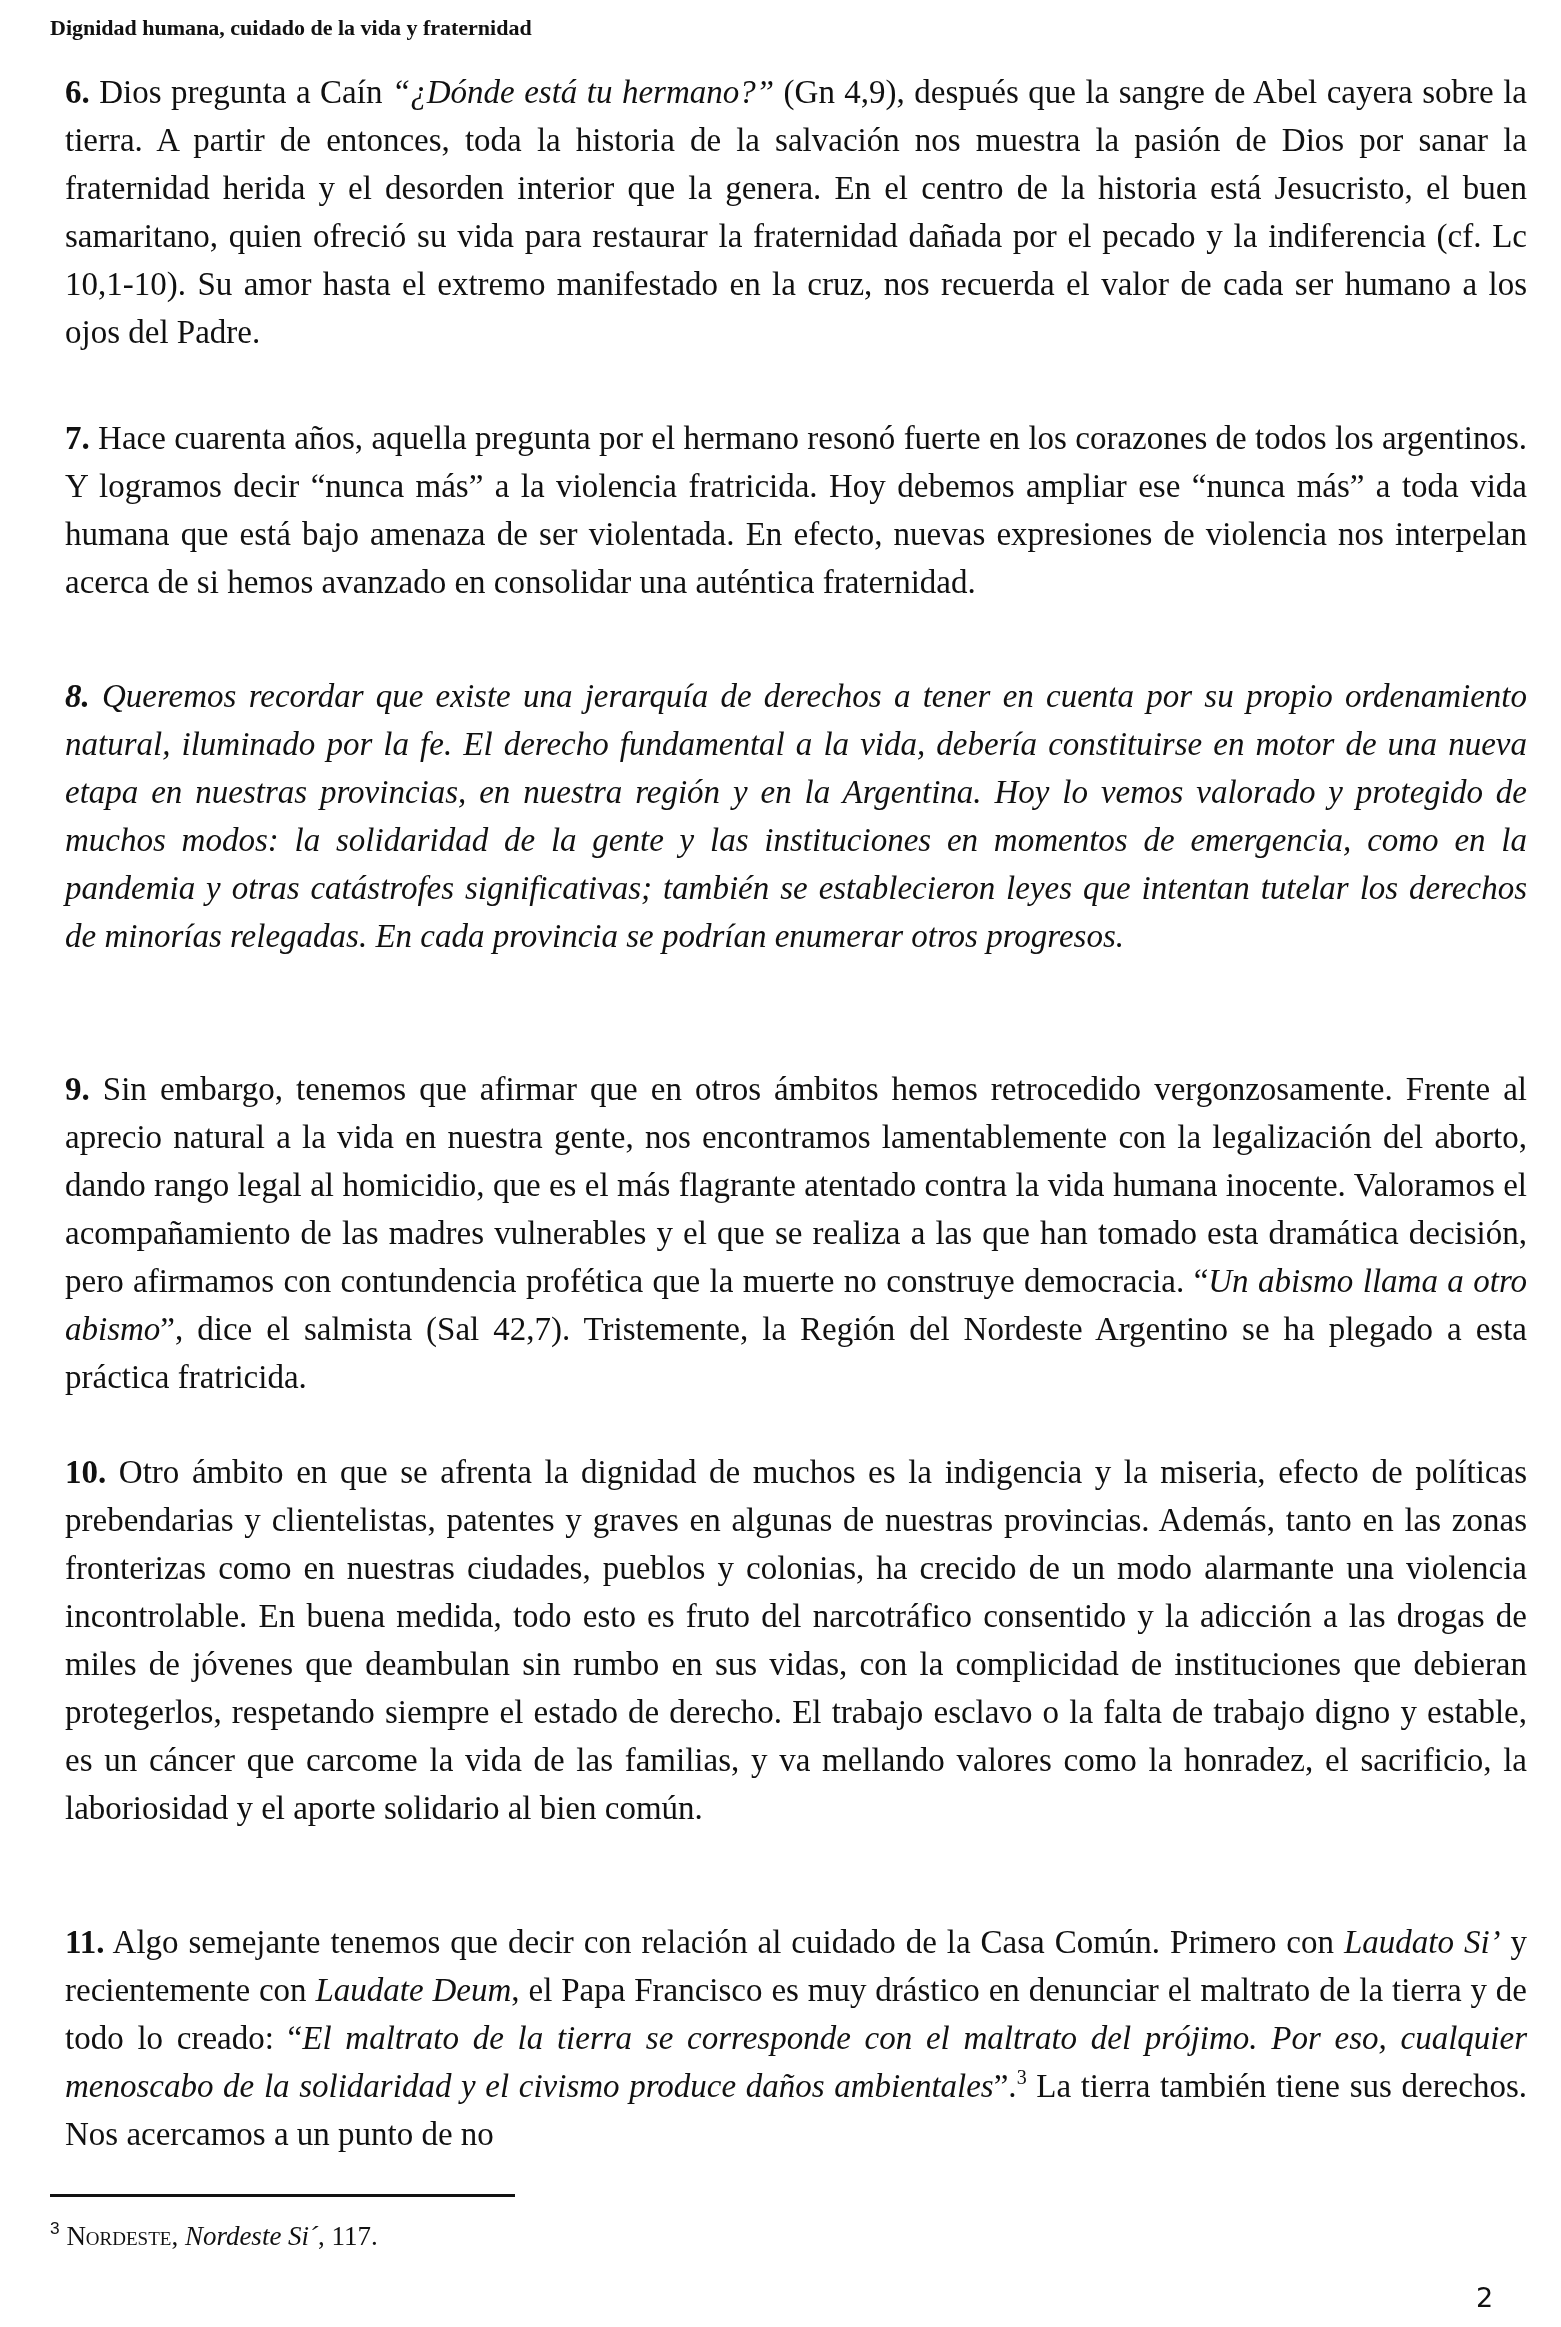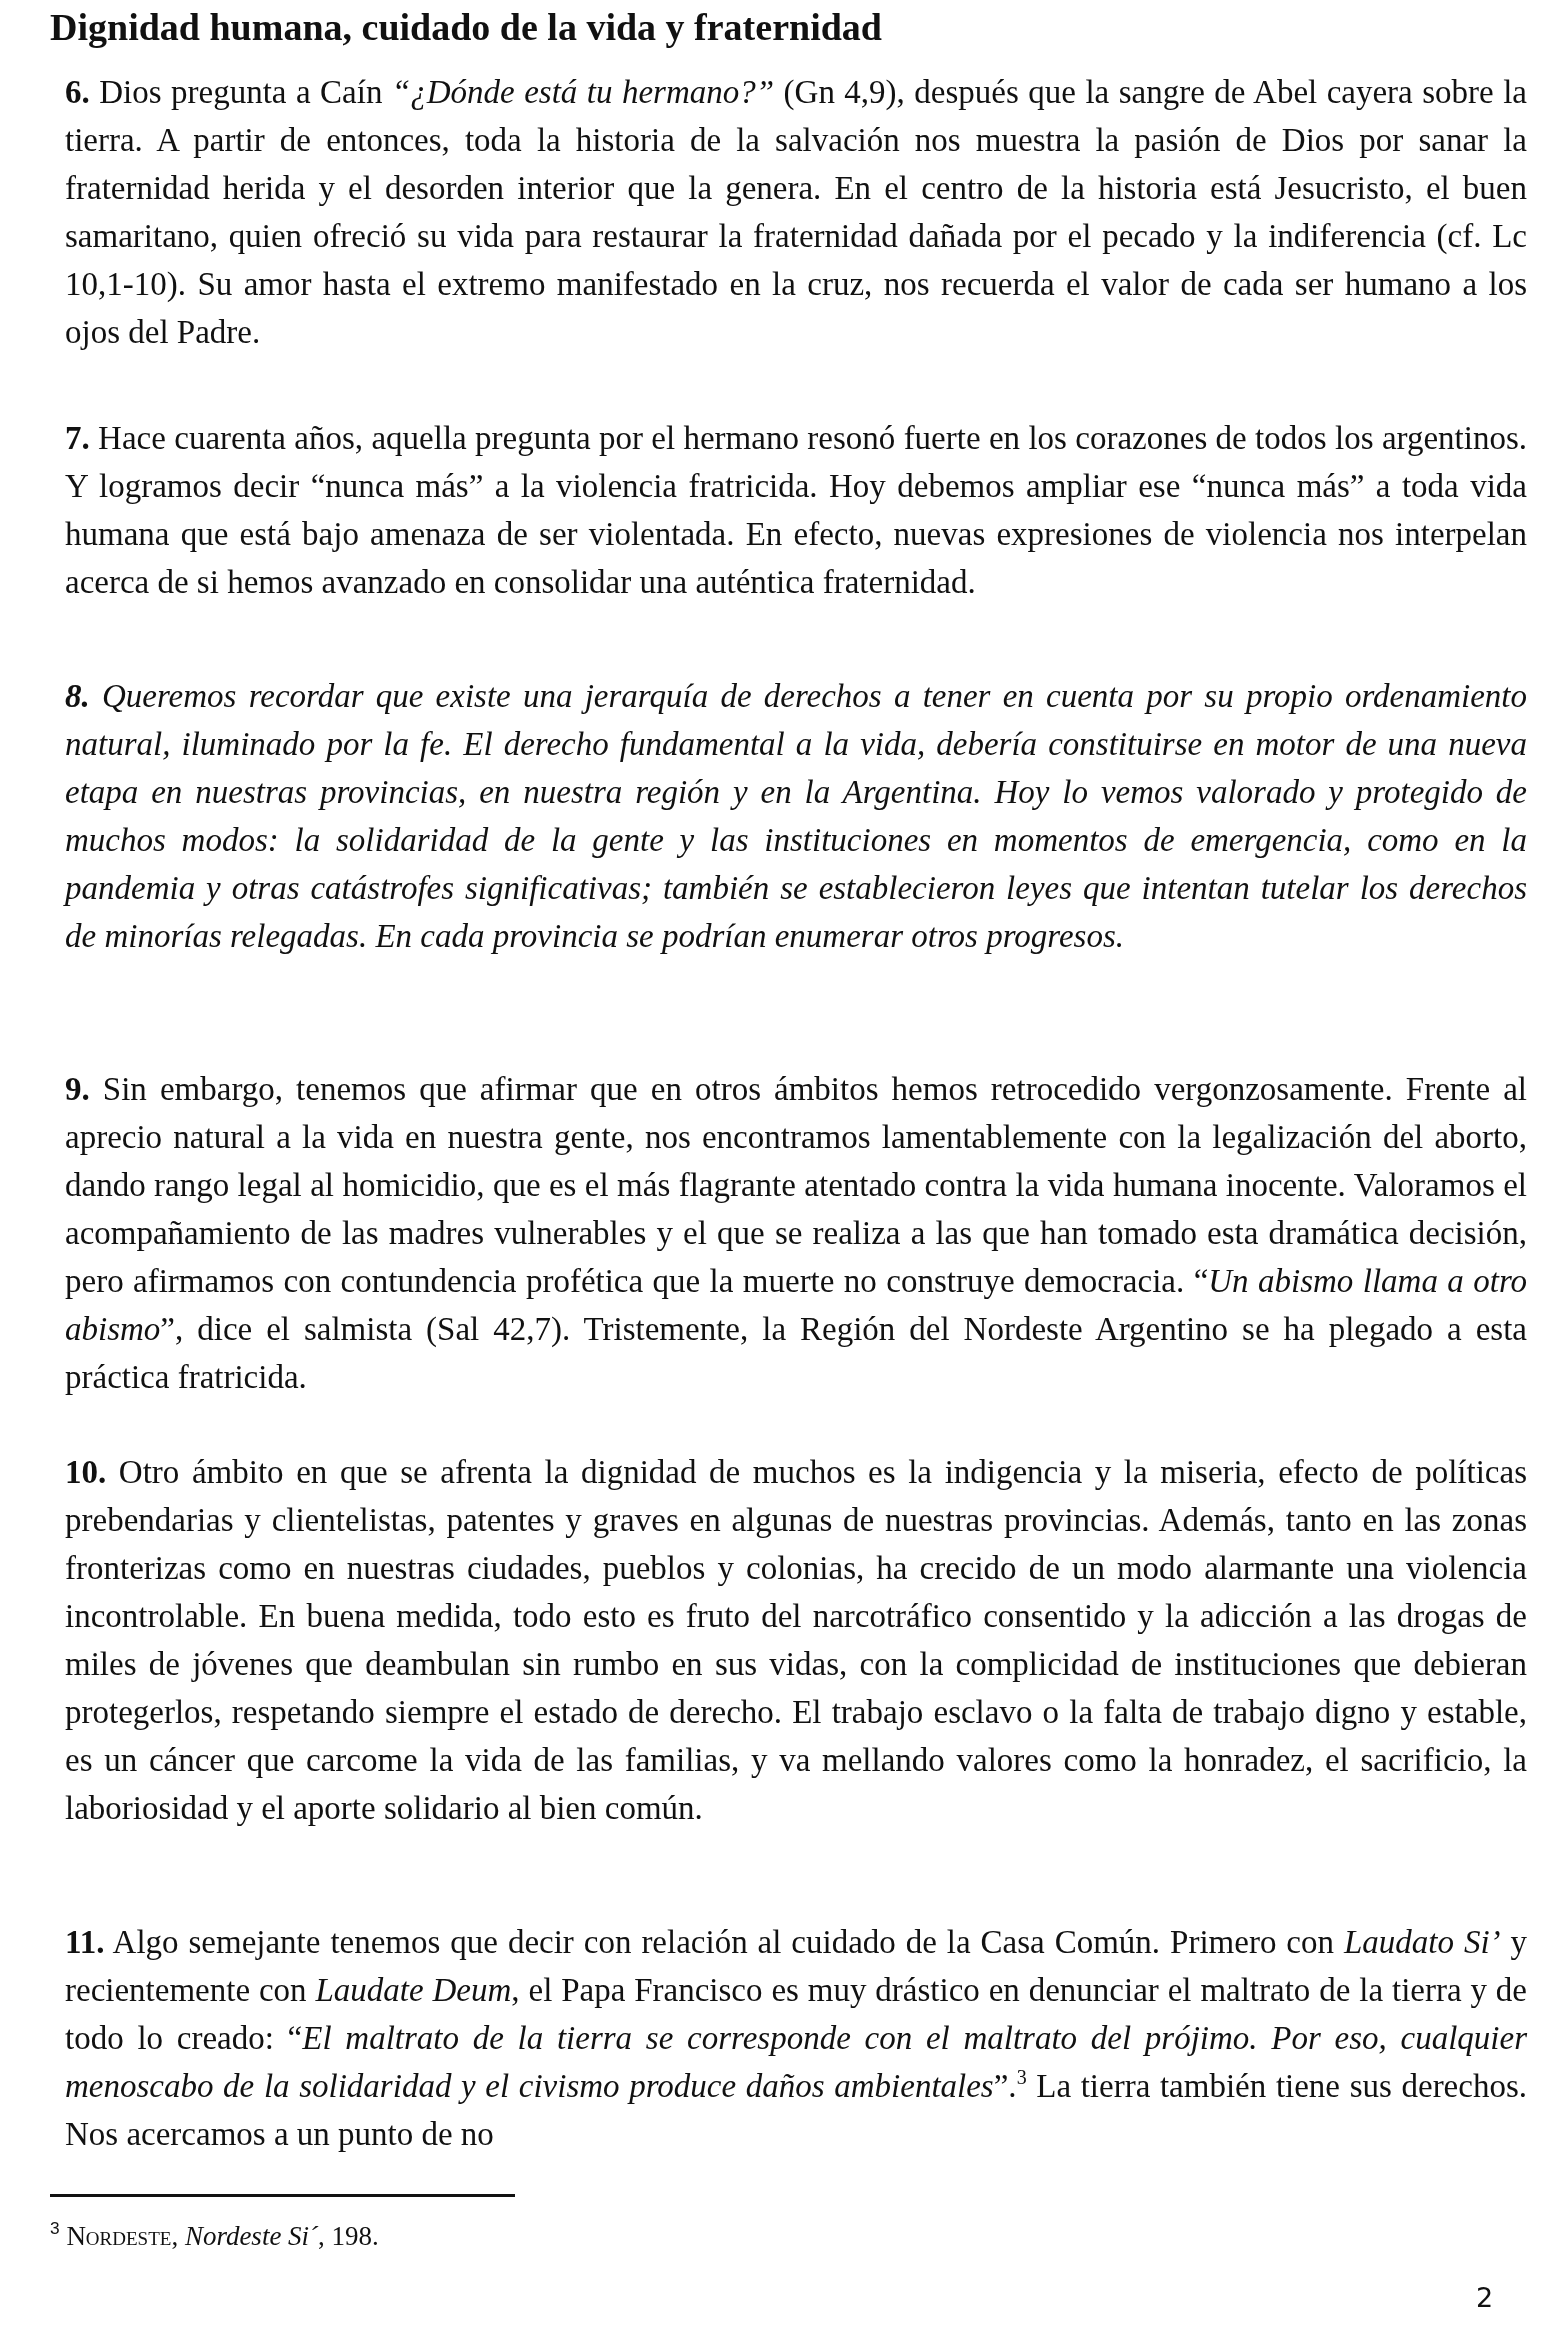--- a/index.html
+++ b/index.html
@@ -20,21 +20,21 @@
       left: 50px;
       top: 0;
       width: 1462px;
     }
     .title {
       position: absolute;
       left: 0;
       top: 3.6px;
       width: 100%;
       font-weight: bold;
-      font-size: 38px;
+      font-size: 22px;
       line-height: 47px;
       margin: 0;
     }
     .para {
       position: absolute;
       left: 0;
       width: 100%;
       font-size: 33px;
       line-height: 48px;
       text-align: justify;
@@ -102,18 +102,18 @@
   <p class="para" id="p6"><span class="num">6.</span><span> Dios pregunta a Caín </span><em>“¿Dónde está tu hermano?”</em><span> (Gn 4,9), después que la sangre de Abel cayera sobre la tierra. A partir de entonces, toda la historia de la salvación nos muestra la pasión de Dios por sanar la fraternidad herida y el desorden interior que la genera. En el centro de la historia está Jesucristo, el buen samaritano, quien ofreció su vida para restaurar la fraternidad dañada por el pecado y la indiferencia (cf. Lc 10,1-10). Su amor hasta el extremo manifestado en la cruz, nos recuerda el valor de cada ser humano a los ojos del Padre.</span></p>
   <p class="para" id="p7"><span class="num">7.</span><span> Hace cuarenta años, aquella pregunta por el hermano resonó fuerte en los corazones de todos los argentinos. Y logramos decir “nunca más” a la violencia fratricida. Hoy debemos ampliar ese “nunca más” a toda vida humana que está bajo amenaza de ser violentada. En efecto, nuevas expresiones de violencia nos interpelan acerca de si hemos avanzado en consolidar una auténtica fraternidad.</span></p>
   <p class="para" id="p8"><span class="num">8.</span><span> Queremos recordar que existe una jerarquía de derechos a tener en cuenta por su propio ordenamiento natural, iluminado por la fe. El derecho fundamental a la vida, debería constituirse en motor de una nueva etapa en nuestras provincias, en nuestra región y en la Argentina. Hoy lo vemos valorado y protegido de muchos modos: la solidaridad de la gente y las instituciones en momentos de emergencia, como en la pandemia y otras catástrofes significativas; también se establecieron leyes que intentan tutelar los derechos de minorías relegadas. En cada provincia se podrían enumerar otros progresos.</span></p>
   <p class="para" id="p9"><span class="num">9.</span><span> Sin embargo, tenemos que afirmar que en otros ámbitos hemos retrocedido vergonzosamente. Frente al aprecio natural a la vida en nuestra gente, nos encontramos lamentablemente con la legalización del aborto, dando rango legal al homicidio, que es el más flagrante atentado contra la vida humana inocente. Valoramos el acompañamiento de las madres vulnerables y el que se realiza a las que han tomado esta dramática decisión, pero afirmamos con contundencia profética que la muerte no construye democracia. “</span><em>Un abismo llama a otro abismo</em><span>”, dice el salmista (Sal 42,7). Tristemente, la Región del Nordeste Argentino se ha plegado a esta práctica fratricida.</span></p>
   <p class="para" id="p10"><span class="num">10.</span><span> Otro ámbito en que se afrenta la dignidad de muchos es la indigencia y la miseria, efecto de políticas prebendarias y clientelistas, patentes y graves en algunas de nuestras provincias. Además, tanto en las zonas fronterizas como en nuestras ciudades, pueblos y colonias, ha crecido de un modo alarmante una violencia incontrolable. En buena medida, todo esto es fruto del narcotráfico consentido y la adicción a las drogas de miles de jóvenes que deambulan sin rumbo en sus vidas, con la complicidad de instituciones que debieran protegerlos, respetando siempre el estado de derecho. El trabajo esclavo o la falta de trabajo digno y estable, es un cáncer que carcome la vida de las familias, y va mellando valores como la honradez, el sacrificio, la laboriosidad y el aporte solidario al bien común.</span></p>
   <p class="para" id="p11"><span class="num">11.</span><span> Algo semejante tenemos que decir con relación al cuidado de la Casa Común. Primero con </span><em>Laudato Si’</em><span> y recientemente con </span><em>Laudate Deum</em><span>, el Papa Francisco es muy drástico en denunciar el maltrato de la tierra y de todo lo creado: “</span><em>El maltrato de la tierra se corresponde con el maltrato del prójimo. Por eso, cualquier menoscabo de la solidaridad y el civismo produce daños ambientales</em><span>”.</span><sup>3</sup><span> La tierra también tiene sus derechos. Nos acercamos a un punto de no</span></p>
 
   <div class="footnote-rule"></div>
   <p class="footnote">
     <sup>3</sup>
-    <span class="smallcaps">Nordeste</span>, <em>Nordeste Si´</em><span>, 198.</span>
+    <span class="smallcaps">Nordeste</span>, <em>Nordeste Si´</em><span>, 117.</span>
   </p>
 </div>
 
 <div class="page-number">2</div>
 
 
 </body></html>

